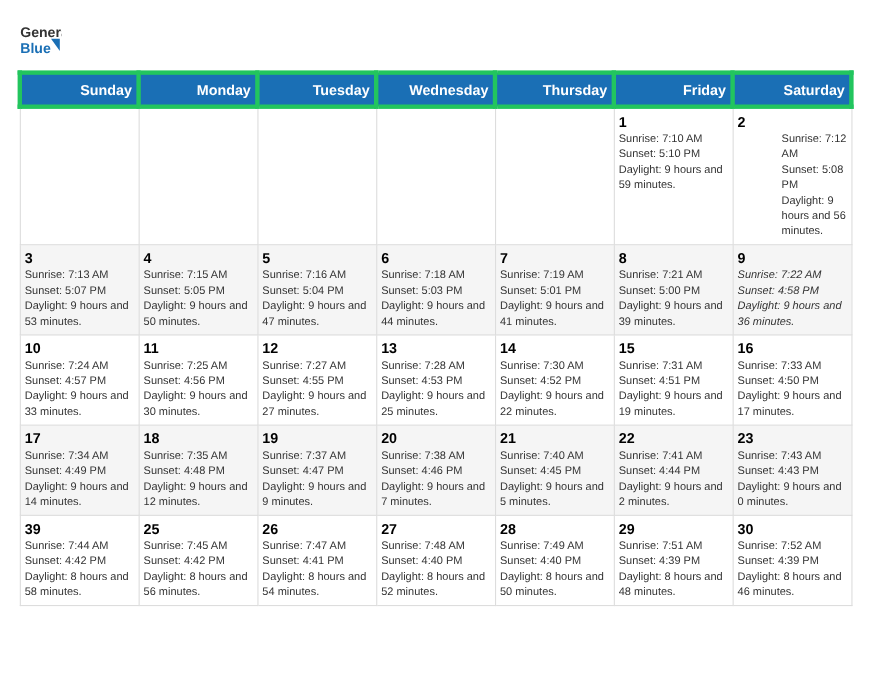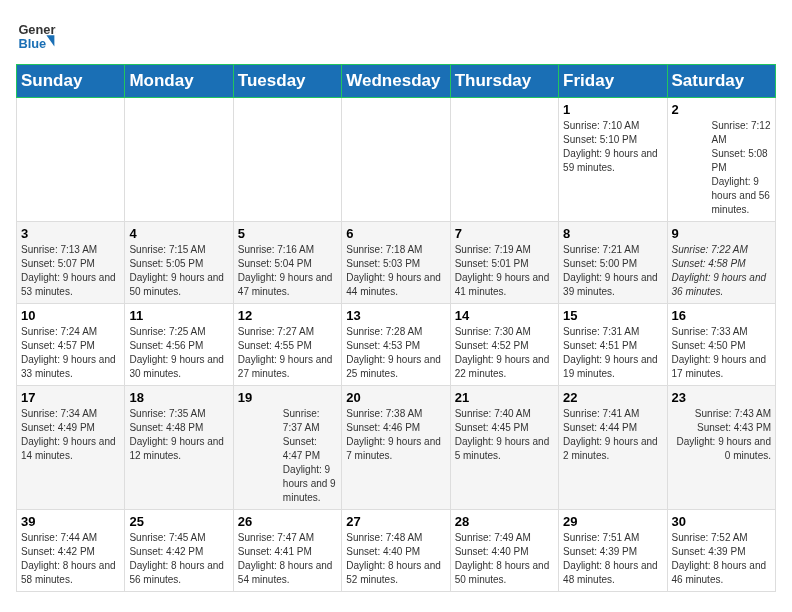--- a/index.html
+++ b/index.html
@@ -35,23 +35,23 @@
     }
     table {
       width: 100%;
       border-collapse: collapse;
       font-size: 11px;
     }
     thead tr th {
       background-color: #1a6fb5;
       color: #fff;
       padding: 6px 4px;
-      text-align: left;
-      font-size: 17px;
-      border: 1px solid #22c55e;
+      text-align: right;
+      font-size: 13px;
+      border: 4px solid #22c55e;
     }
     tbody tr td {
       border: 1px solid #ddd;
       vertical-align: top;
       padding: 4px;
       width: 14.28%;
       min-height: 80px;
       background: #fff;
     }
     tbody tr:nth-child(even) td {
@@ -218,21 +218,21 @@
 Daylight: 9 hours and 14 minutes.</div>
         </td>
         <td>
           <span class="day-num">18</span>
           <div class="day-info" style="white-space: pre-line;">Sunrise: 7:35 AM
 Sunset: 4:48 PM
 Daylight: 9 hours and 12 minutes.</div>
         </td>
         <td>
           <span class="day-num">19</span>
-          <div class="day-info" style="white-space: pre-line; margin-left: 45px;">Sunrise: 7:37 AM
+          <div class="day-info" style="white-space: pre-line;">Sunrise: 7:37 AM
 Sunset: 4:47 PM
 Daylight: 9 hours and 9 minutes.</div>
         </td>
         <td>
           <span class="day-num">20</span>
           <div class="day-info" style="white-space: pre-line;">Sunrise: 7:38 AM
 Sunset: 4:46 PM
 Daylight: 9 hours and 7 minutes.</div>
         </td>
         <td>
@@ -242,21 +242,21 @@
 Daylight: 9 hours and 5 minutes.</div>
         </td>
         <td>
           <span class="day-num">22</span>
           <div class="day-info" style="white-space: pre-line;">Sunrise: 7:41 AM
 Sunset: 4:44 PM
 Daylight: 9 hours and 2 minutes.</div>
         </td>
         <td>
           <span class="day-num">23</span>
-          <div class="day-info" style="white-space: pre-line; text-align: right;">Sunrise: 7:43 AM
+          <div class="day-info" style="white-space: pre-line;">Sunrise: 7:43 AM
 Sunset: 4:43 PM
 Daylight: 9 hours and 0 minutes.</div>
         </td>
       </tr>
       <tr>
         <td>
           <span class="day-num">39</span>
           <div class="day-info" style="white-space: pre-line;">Sunrise: 7:44 AM
 Sunset: 4:42 PM
 Daylight: 8 hours and 58 minutes.</div>

